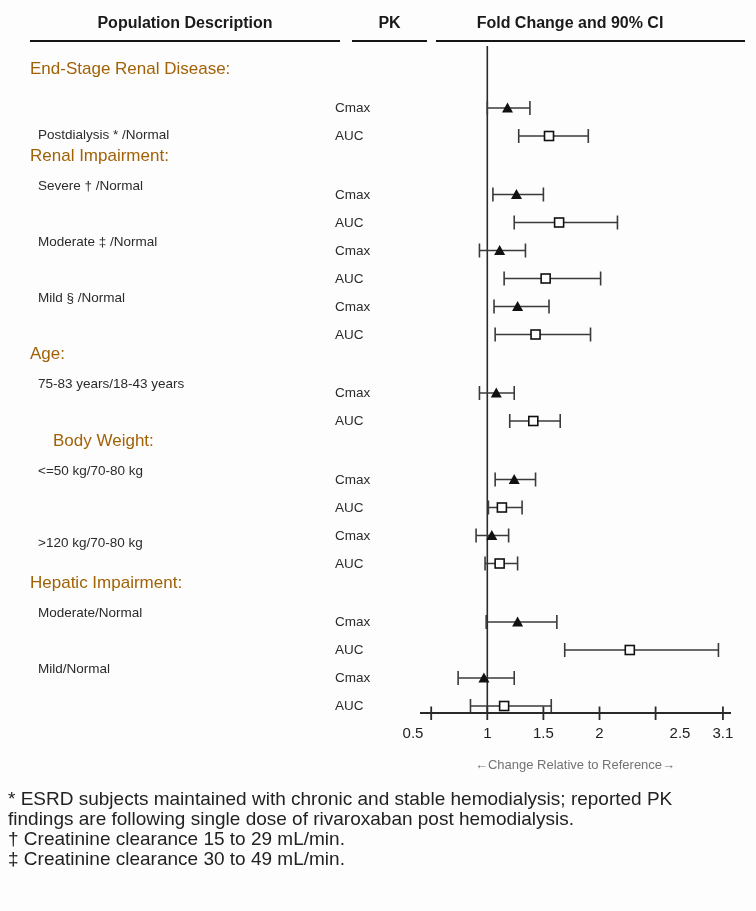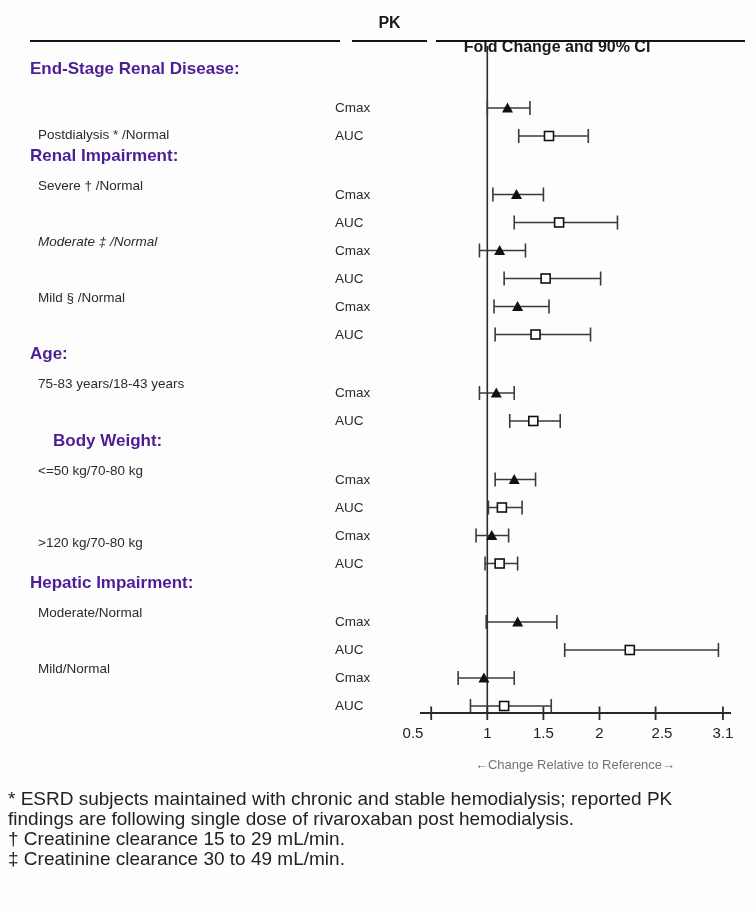--- a/index.html
+++ b/index.html
@@ -3,38 +3,39 @@
 <meta charset="utf-8">
 <style>
   html,body{margin:0;padding:0;background:#ffffff;}
   .figure{
     position:relative;width:756px;height:911px;background:#fdfdfd;
     font-family:"Liberation Sans",sans-serif;color:#1a1a1a;overflow:hidden;
   }
   .hdr{position:absolute;top:14px;font-weight:bold;font-size:16px;text-align:center;white-space:nowrap;}
   .hdr1{left:30px;width:310px;}
   .hdr2{left:352px;width:75px;}
-  .hdr3{left:432px;width:250px;margin-top:24px;}
+  .hdr3{left:445px;width:250px;}
   .rule{position:absolute;top:40px;height:2px;background:#151515;}
   .rule1{left:30px;width:310px;}
   .rule2{left:352px;width:75px;}
   .rule3{left:436px;width:309px;}
   #plot{position:absolute;left:0;top:0;}
-  .sect-title{position:absolute;left:30px;font-weight:bold;font-size:17px;line-height:22px;white-space:nowrap;color:#4c1d95;}
+  .sect-title{position:absolute;left:30px;font-weight:normal;font-size:17px;line-height:22px;white-space:nowrap;color:#a16207;}
   .sub-label{position:absolute;left:38px;font-size:13.5px;line-height:18px;white-space:nowrap;color:#2b2b2b;}
   .pk-label{position:absolute;left:335px;font-size:13.5px;line-height:18px;white-space:nowrap;color:#2b2b2b;}
   .tick-label{position:absolute;width:44px;text-align:center;font-size:15px;color:#222;}
   .axis-caption{position:absolute;left:420px;width:310px;top:757px;text-align:center;font-size:13px;color:#737373;white-space:nowrap;}
   #footnotes{position:absolute;left:8px;top:789px;width:706px;}
   .footnote{font-size:19px;line-height:20px;color:#222;}
 </style>
 </head>
 <body>
 
 <div class="figure">
+  <div class="hdr hdr1">Population Description</div>
   <div class="hdr hdr2">PK</div>
   <div class="hdr hdr3">Fold Change and 90% CI</div>
   <div class="rule rule1"></div>
   <div class="rule rule2"></div>
   <div class="rule rule3"></div>
 
   <svg id="plot" width="756" height="911">
       <line x1="487.3" y1="46" x2="487.3" y2="713" stroke="#2a2a2a" stroke-width="1.6"></line>
       <g>
         <line x1="487.3" y1="108" x2="529.936" y2="108" stroke="#3a3a3a" stroke-width="1.6"></line>
@@ -155,21 +156,21 @@
 
   <div id="labels">
       <div class="sect-title" style="top: 58px;">End-Stage Renal Disease:</div>
       <div class="sub-label" style="top: 90px; margin-top: 36px;">Postdialysis * /Normal</div>
       <div class="pk-label" style="top: 99px;">Cmax</div>
       <div class="pk-label" style="top: 127px;">AUC</div>
       <div class="sect-title" style="top: 144.5px;">Renal Impairment:</div>
       <div class="sub-label" style="top: 176.5px;">Severe † /Normal</div>
       <div class="pk-label" style="top: 185.5px;">Cmax</div>
       <div class="pk-label" style="top: 213.5px;">AUC</div>
-      <div class="sub-label" style="top: 232.5px; font-style: italic;">Moderate ‡ /Normal</div>
+      <div class="sub-label" style="top: 232.5px;">Moderate ‡ /Normal</div>
       <div class="pk-label" style="top: 241.5px;">Cmax</div>
       <div class="pk-label" style="top: 269.5px;">AUC</div>
       <div class="sub-label" style="top: 288.5px;">Mild § /Normal</div>
       <div class="pk-label" style="top: 297.5px;">Cmax</div>
       <div class="pk-label" style="top: 325.5px;">AUC</div>
       <div class="sect-title" style="top: 343px;">Age:</div>
       <div class="sub-label" style="top: 375px;">75-83 years/18-43 years</div>
       <div class="pk-label" style="top: 384px;">Cmax</div>
       <div class="pk-label" style="top: 412px;">AUC</div>
       <div class="sect-title" style="top: 429.5px; margin-left: 23px;">Body Weight:</div>
@@ -185,21 +186,21 @@
       <div class="pk-label" style="top: 641px;">AUC</div>
       <div class="sub-label" style="top: 660px;">Mild/Normal</div>
       <div class="pk-label" style="top: 669px;">Cmax</div>
       <div class="pk-label" style="top: 697px;">AUC</div>
     </div>
   <div id="tick-labels">
       <div class="tick-label" style="left: 391px; top: 724px;">0.5</div>
       <div class="tick-label" style="left: 465.3px; top: 724px;">1</div>
       <div class="tick-label" style="left: 521.4px; top: 724px;">1.5</div>
       <div class="tick-label" style="left: 577.5px; top: 724px;">2</div>
-      <div class="tick-label" style="left: 640px; top: 724px;">2.5</div>
+      <div class="tick-label" style="left: 658px; top: 724px;">2.5</div>
       <div class="tick-label" style="left: 700.92px; top: 724px;">3.1</div>
     </div>
 
   <div class="axis-caption">←Change Relative to Reference→</div>
 
   <div id="footnotes">
       <div class="footnote">* ESRD subjects maintained with chronic and stable hemodialysis; reported PK findings are following single dose of rivaroxaban post hemodialysis.</div>
       <div class="footnote">† Creatinine clearance 15 to 29 mL/min.</div>
       <div class="footnote">‡ Creatinine clearance 30 to 49 mL/min.</div>
     </div>

